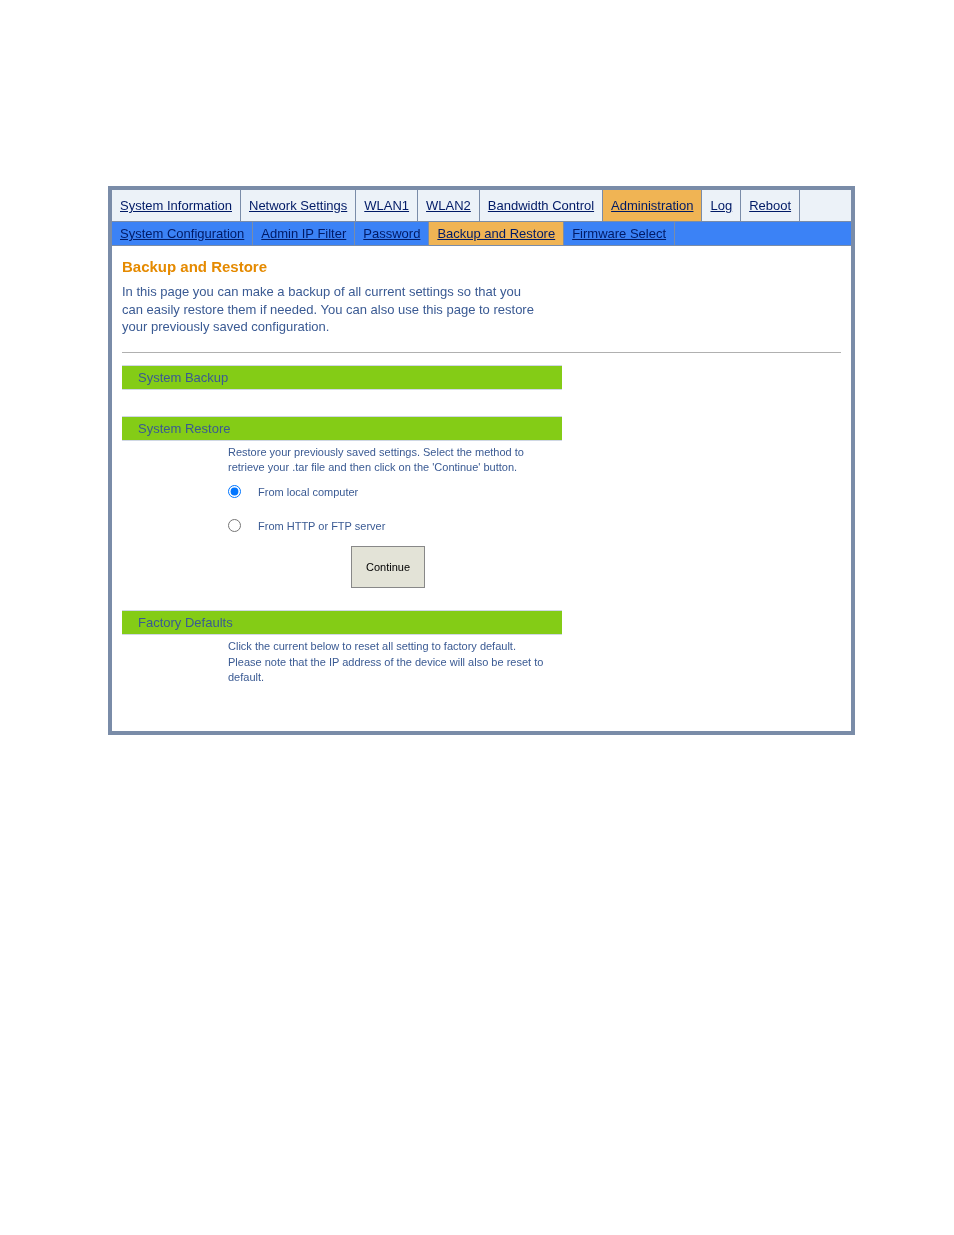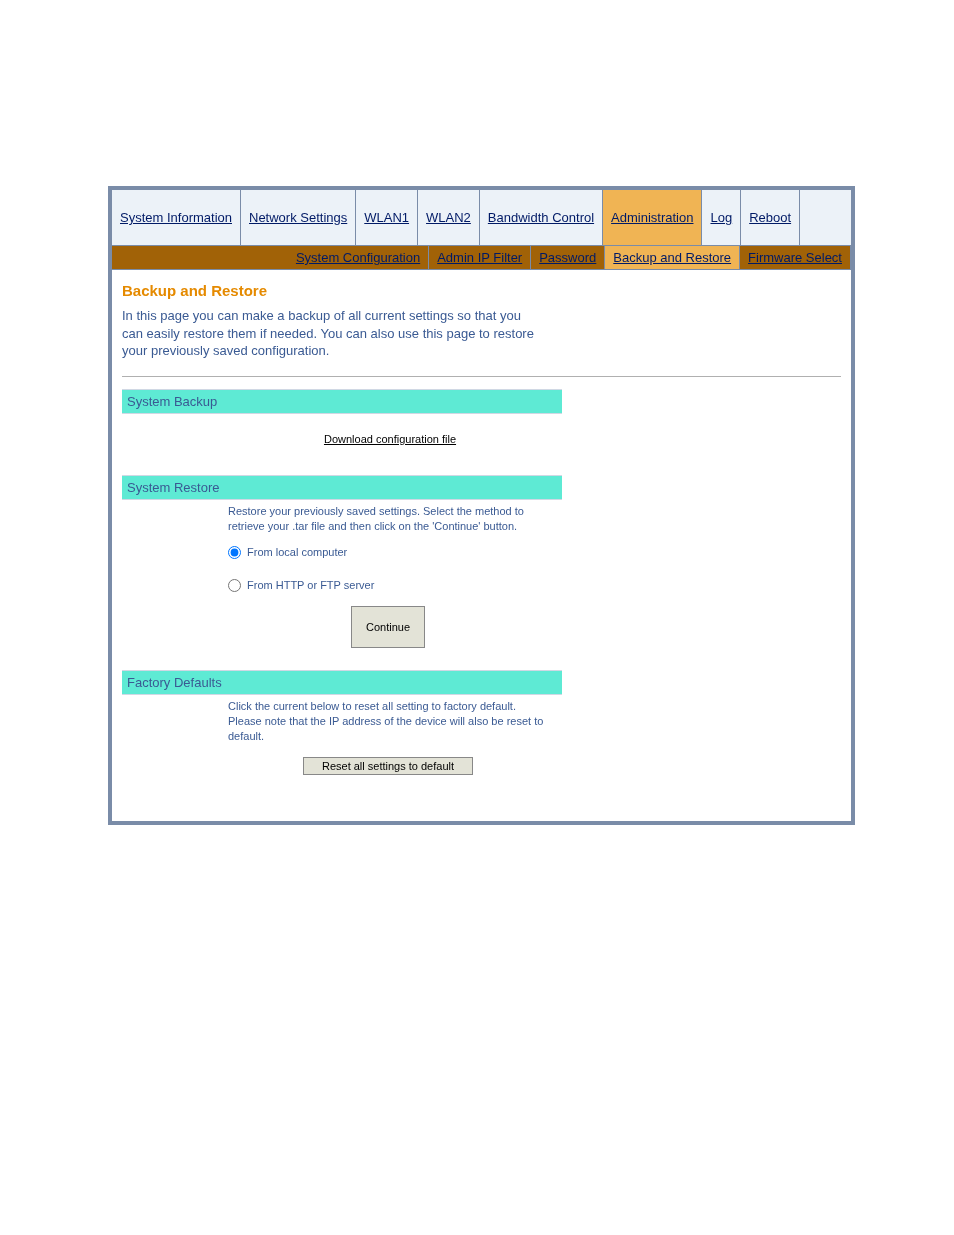--- a/index.html
+++ b/index.html
@@ -19,40 +19,39 @@
     border: 4px solid #7a8ca8;
     background: #ffffff;
   }
   .tabbar {
     display: flex;
     align-items: stretch;
     background: #ecf2f8;
     font-size: 13px;
   }
   .tab {
-    padding: 20px 8px;
+    padding: 8px 8px;
     border-right: 1px solid #7a8ca8;
     color: #001a66;
     text-decoration: underline;
     cursor: pointer;
     white-space: nowrap;
     background: #ecf2f8;
   }
   .tab.active {
     background: #f0b454;
     color: #001a66;
   }
   .subtabbar {
     display: flex;
     align-items: stretch;
-    background: #a16207;
+    background: #3b82f6;
     border-top: 1px solid #7a8ca8;
     border-bottom: 1px solid #7a8ca8;
     font-size: 13px;
-    justify-content: flex-end;
   }
   .subtab {
     padding: 4px 8px;
     border-right: 1px solid #7a8ca8;
     color: #001a66;
     text-decoration: underline;
     cursor: pointer;
     white-space: nowrap;
   }
   .subtab.active {
@@ -77,24 +76,24 @@
   .hr {
     border: none;
     border-top: 1px solid #b0b0b0;
     margin: 0 0 12px 0;
   }
   .section {
     width: 440px;
     margin-bottom: 14px;
   }
   .section-header {
-    background: #5eead4;
-    color: #3a5a93;
-    font-size: 13px;
-    padding: 4px 5px;
+    background: #84cc16;
+    color: #3a5a93;
+    font-size: 13px;
+    padding: 4px 16px;
     border-top: 1px solid #d0d8e4;
     border-bottom: 1px solid #d0d8e4;
   }
   .section-body {
     padding: 4px 0 8px 106px;
     color: #3a5a93;
     font-size: 11px;
     line-height: 1.4;
     width: 430px;
     box-sizing: border-box;
@@ -103,22 +102,22 @@
     display: block;
     text-align: center;
     color: #000000;
     text-decoration: underline;
     font-size: 11px;
     margin: 14px auto 6px auto;
     width: 320px;
   }
   .radio-row {
     display: flex;
-    align-items: center;
-    gap: 6px;
+    align-items: flex-start;
+    gap: 17px;
     font-size: 11px;
     color: #3a5a93;
     margin-top: 10px;
   }
   .btn {
     font-family: inherit;
     font-size: 11px;
     padding: 14px 14px;
     background: #e3e3d7;
     border: 1px solid #888;
@@ -160,21 +159,20 @@
     </div>
 
     <div class="content">
       <div class="page-title">Backup and Restore</div>
       <div class="page-desc">In this page you can make a backup of all current settings so that you can easily restore them if needed. You can also use this page to restore your previously saved configuration.</div>
       <hr class="hr">
 
       <div class="section">
         <div class="section-header">System Backup</div>
         <div class="section-body">
-          <a class="dl-link">Download configuration file</a>
         </div>
       </div>
 
       <div class="section">
         <div class="section-header">System Restore</div>
         <div class="section-body">
           <div>Restore your previously saved settings. Select the method to retrieve your .tar file and then click on the 'Continue' button.</div>
 
           <label class="radio-row">
             <input type="radio" name="restore-src" class="radio-input" checked="" style="">
@@ -188,21 +186,18 @@
           <div class="btn-row">
             <button class="btn">Continue</button>
           </div>
         </div>
       </div>
 
       <div class="section">
         <div class="section-header">Factory Defaults</div>
         <div class="section-body">
           <div>Click the current below to reset all setting to factory default. Please note that the IP address of the device will also be reset to default.</div>
-          <div class="btn-row">
-            <button class="btn" style="padding:2px 18px;">Reset all settings to default</button>
-          </div>
         </div>
       </div>
 
     </div>
   </div>
 </div>
 
 </body></html>

